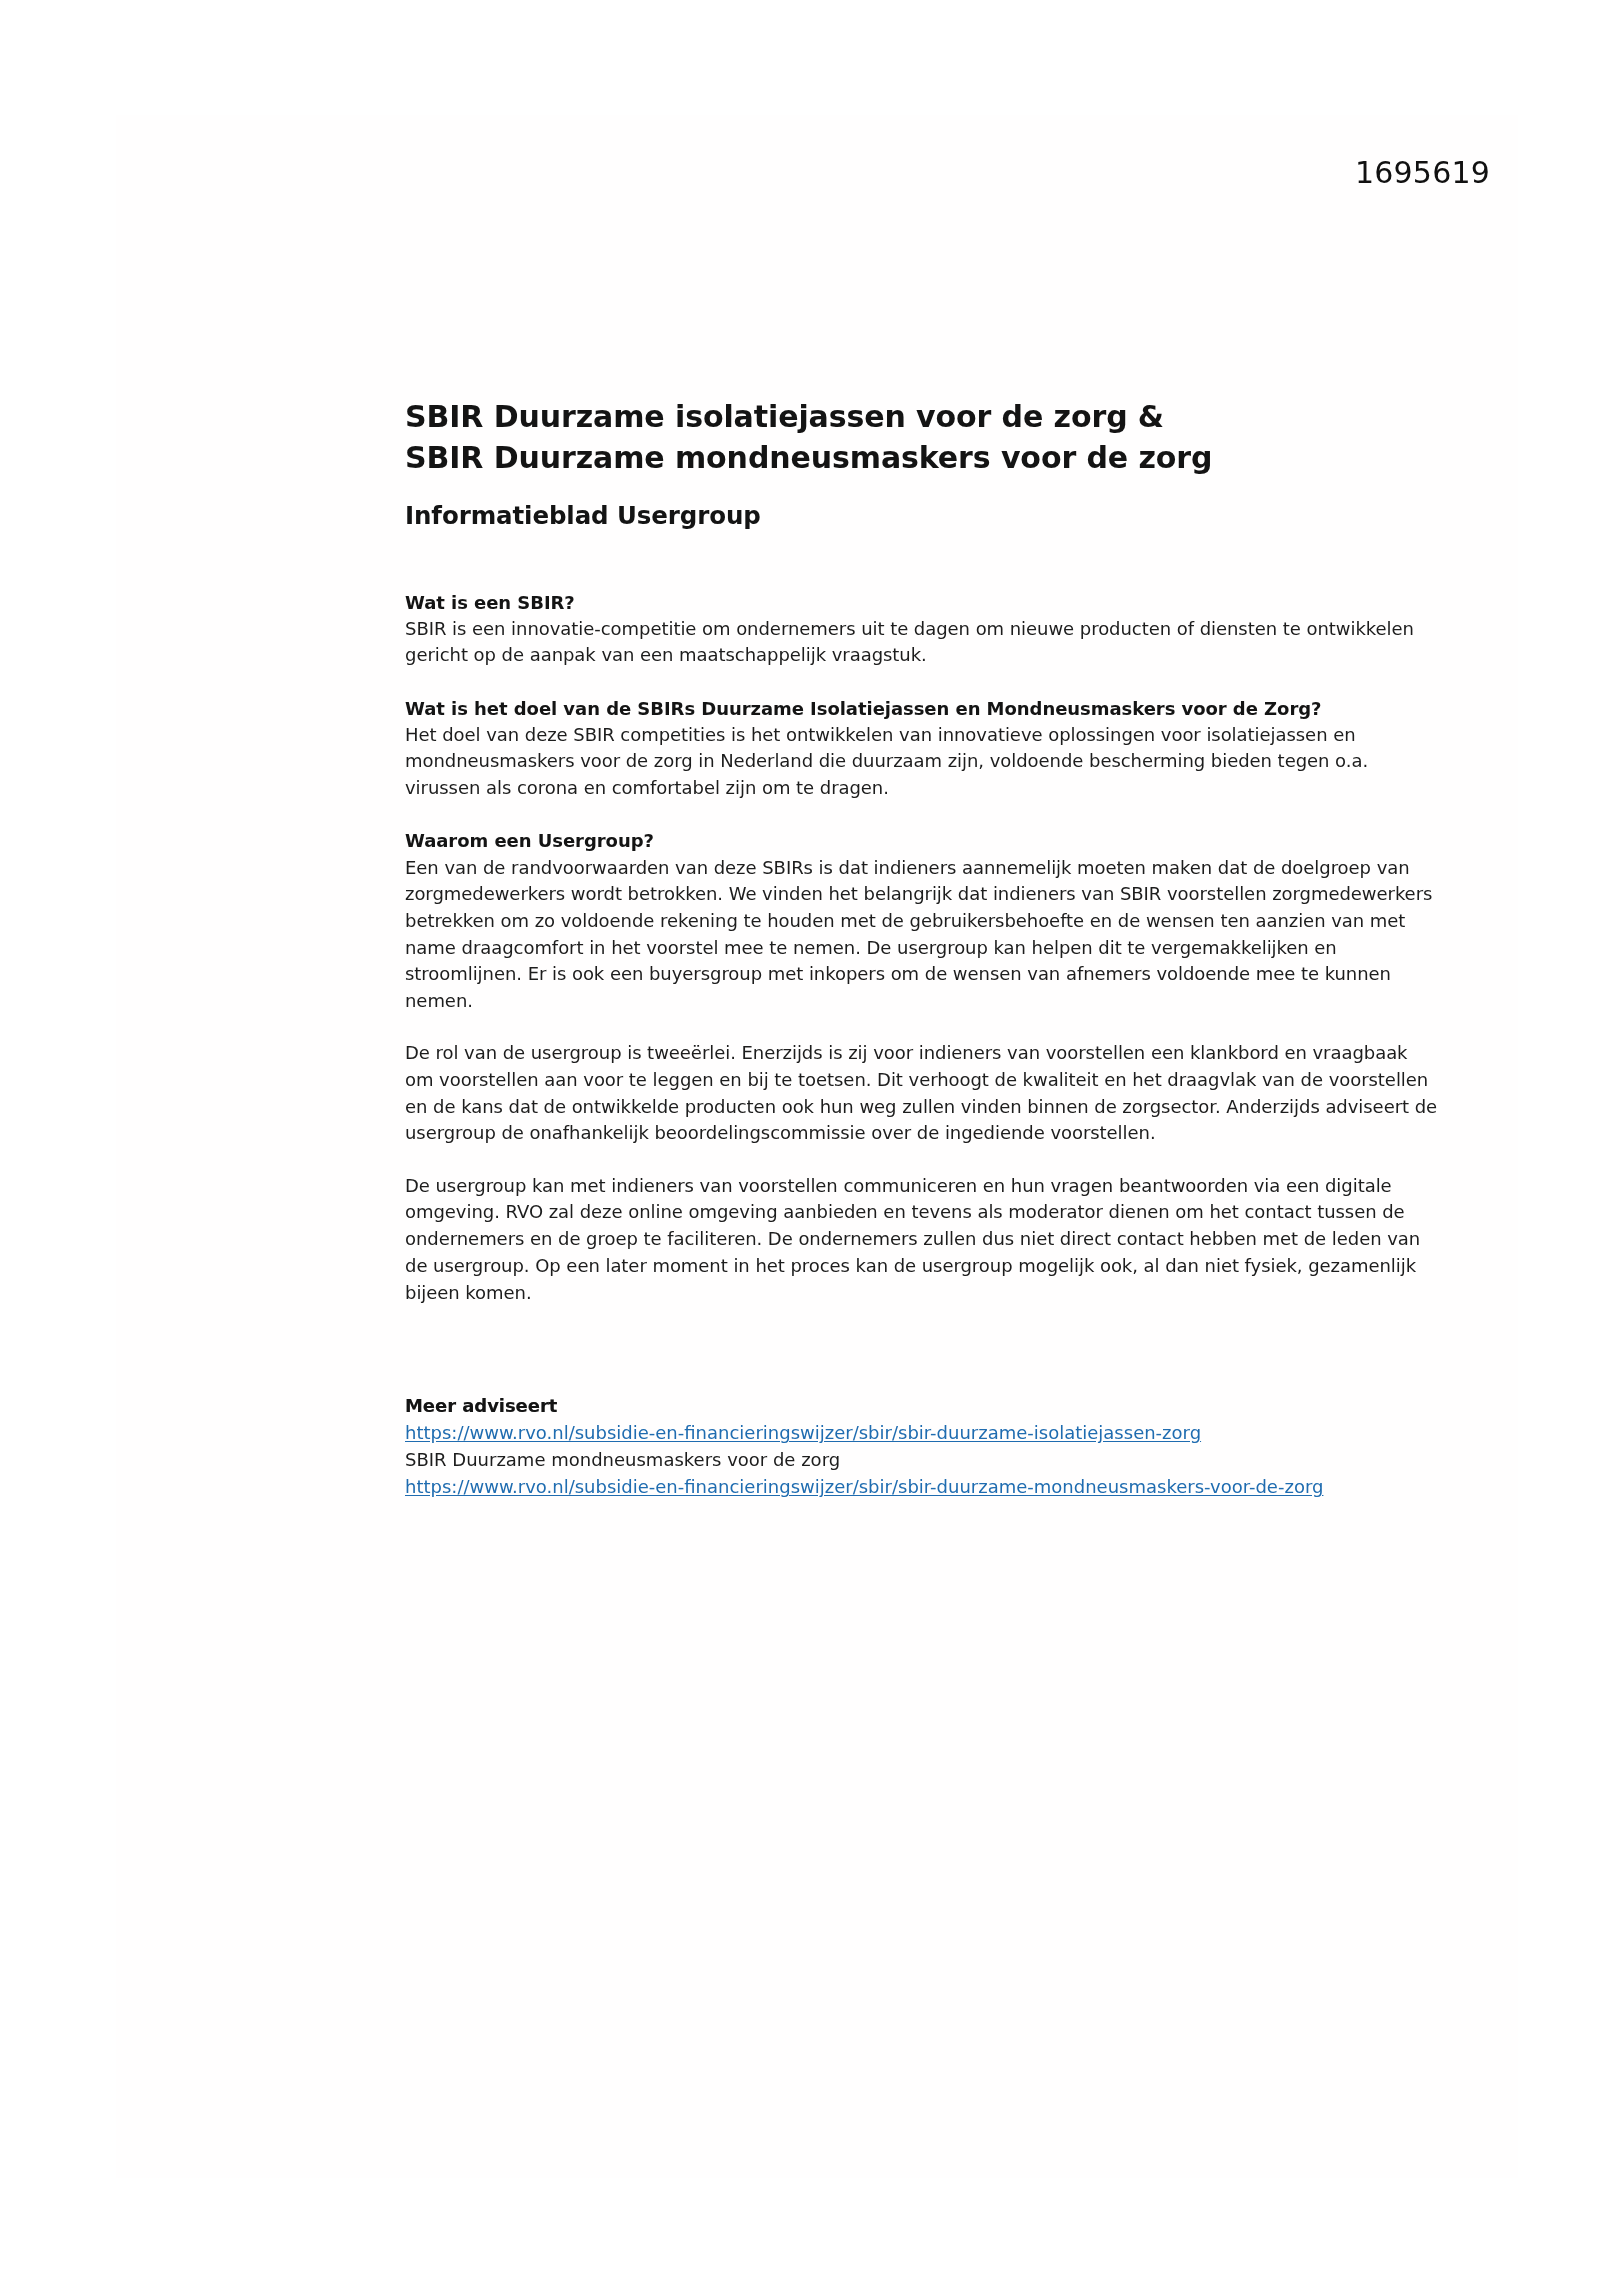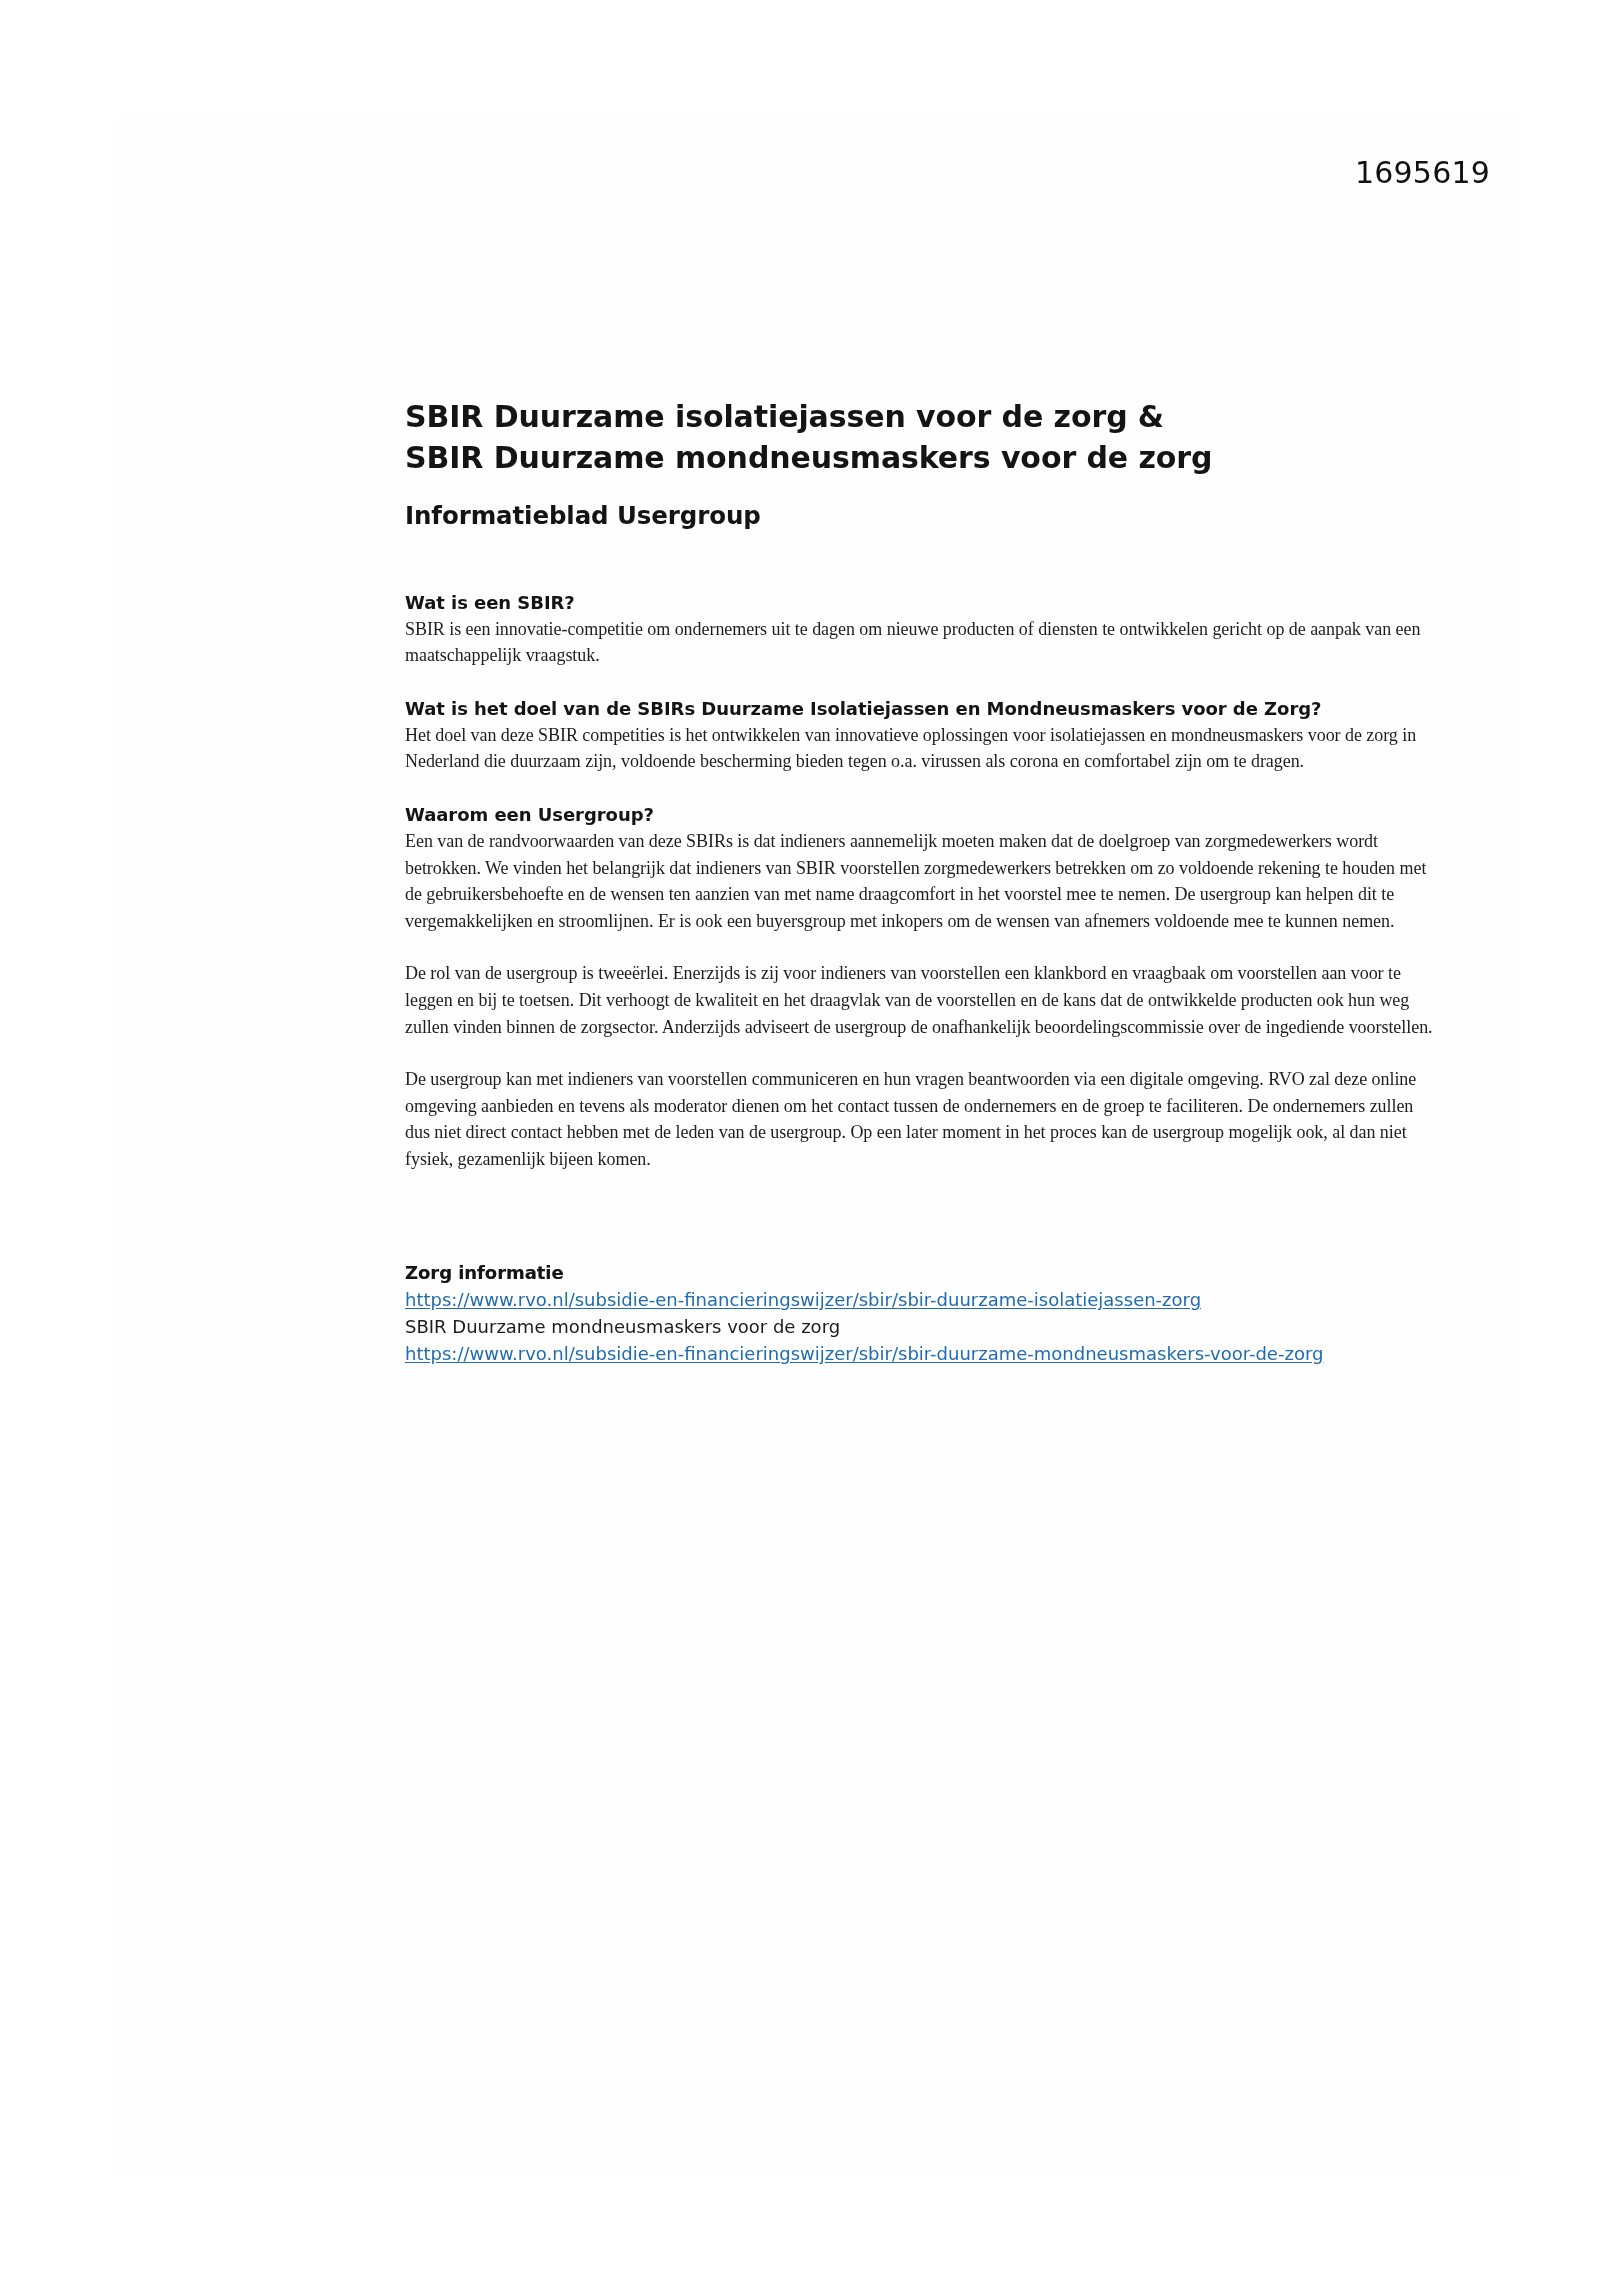--- a/index.html
+++ b/index.html
@@ -86,21 +86,20 @@
   }
 
   .body-text {
     font-size: 18px;
     font-weight: normal;
     line-height: 1.485;
     color: #1d1d1d;
     margin: 0;
     letter-spacing: -0.05px;
     text-align: left;
-    font-family: Liberation Serif, serif;
   }
 
   .para-gap { margin-top: 25.5px; }
 
   
   #more-info {
     margin-top: 86px;
   }
   .info-heading {
     font-size: 18px;
@@ -157,21 +156,21 @@
     </div>
 
     <div class="section section-gap">
       <p class="section-heading">Waarom een Usergroup?</p>
       <p class="body-text">Een van de randvoorwaarden van deze SBIRs is dat indieners aannemelijk moeten maken dat de doelgroep van zorgmedewerkers wordt betrokken. We vinden het belangrijk dat indieners van SBIR voorstellen zorgmedewerkers betrekken om zo voldoende rekening te houden met de gebruikersbehoefte en de wensen ten aanzien van met name draagcomfort in het voorstel mee te nemen. De usergroup kan helpen dit te vergemakkelijken en stroomlijnen. Er is ook een buyersgroup met inkopers om de wensen van afnemers voldoende mee te kunnen nemen.</p>
       <p class="body-text para-gap">De rol van de usergroup is tweeërlei. Enerzijds is zij voor indieners van voorstellen een klankbord en vraagbaak om voorstellen aan voor te leggen en bij te toetsen. Dit verhoogt de kwaliteit en het draagvlak van de voorstellen en de kans dat de ontwikkelde producten ook hun weg zullen vinden binnen de zorgsector. Anderzijds adviseert de usergroup de onafhankelijk beoordelingscommissie over de ingediende voorstellen.</p>
       <p class="body-text para-gap">De usergroup kan met indieners van voorstellen communiceren en hun vragen beantwoorden via een digitale omgeving. RVO zal deze online omgeving aanbieden en tevens als moderator dienen om het contact tussen de ondernemers en de groep te faciliteren. De ondernemers zullen dus niet direct contact hebben met de leden van de usergroup. Op een later moment in het proces kan de usergroup mogelijk ook, al dan niet fysiek, gezamenlijk bijeen komen.</p>
     </div>
 
     <div id="more-info">
-      <p class="info-heading">Zorg informatie</p>
+      <p class="info-heading">Meer adviseert</p>
 
       <a class="info-link" href="#">https://www.rvo.nl/subsidie-en-financieringswijzer/sbir/sbir-duurzame-isolatiejassen-zorg</a>
 
       <p class="info-label">SBIR Duurzame mondneusmaskers voor de zorg</p>
       <a class="info-link" href="#">https://www.rvo.nl/subsidie-en-financieringswijzer/sbir/sbir-duurzame-mondneusmaskers-voor-de-zorg</a>
     </div>
 
   </div>
 </div>
 

